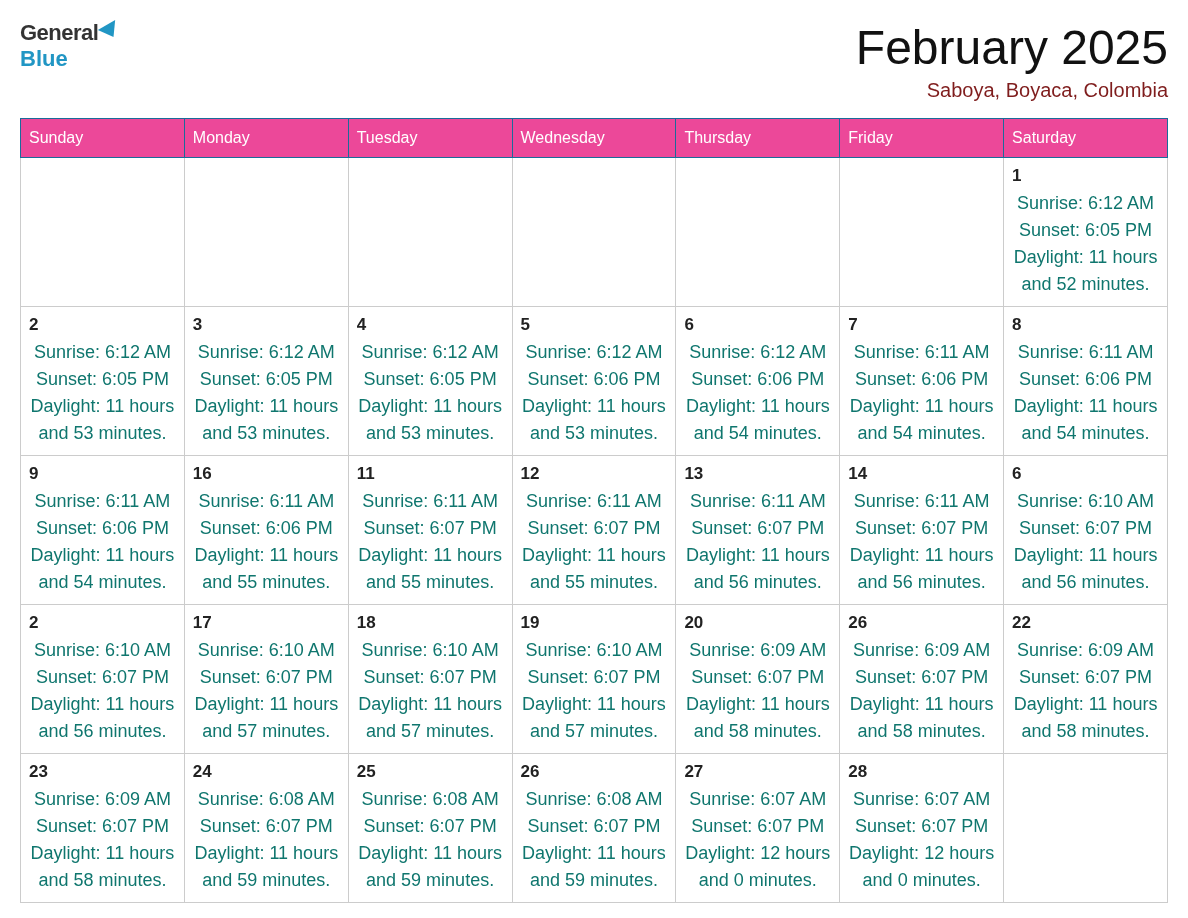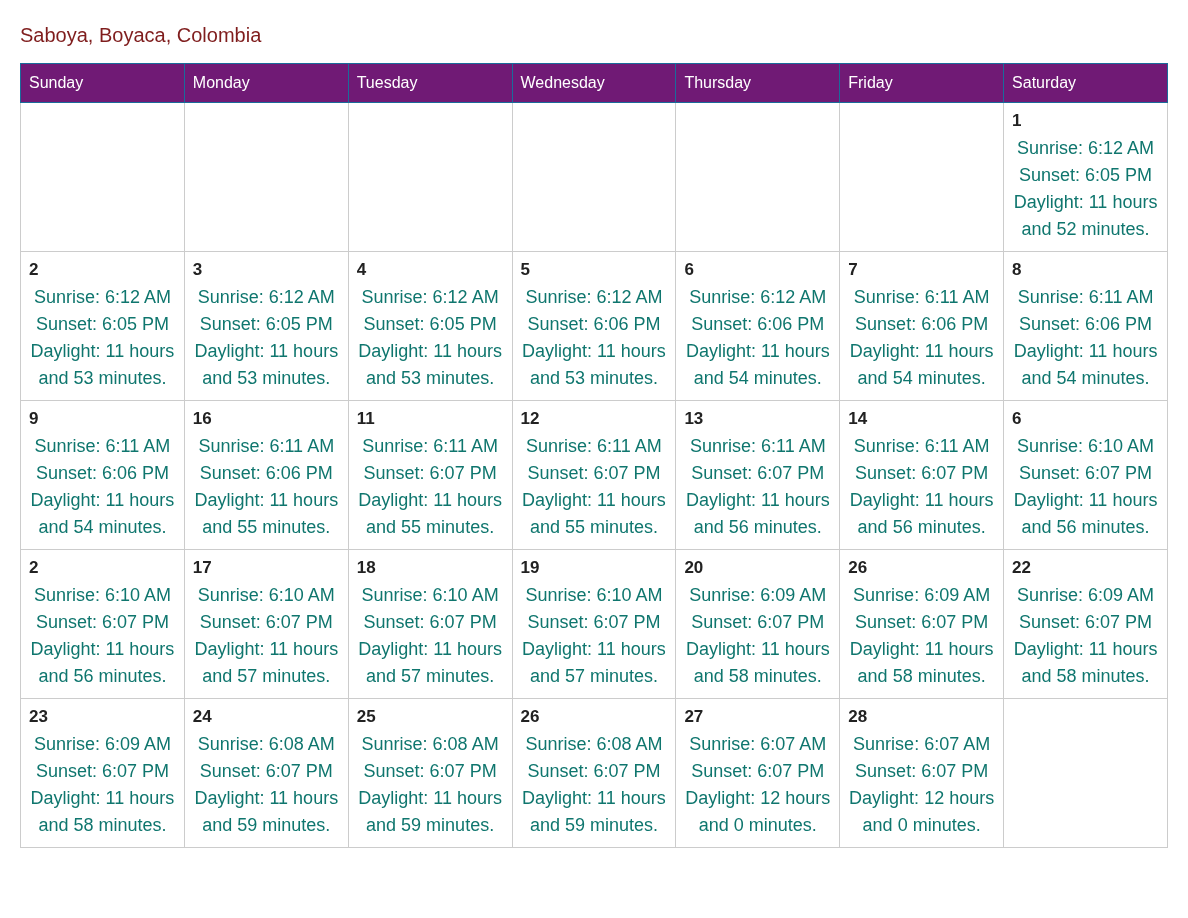--- a/index.html
+++ b/index.html
@@ -58,21 +58,21 @@
     .calendar-subtitle {
       font-size: 20px;
       color: #7f1d1d;
       margin-top: 4px;
     }
     .calendar {
       width: 100%;
       border-collapse: collapse;
     }
     .calendar thead tr th {
-      background-color: #701a75;
+      background-color: #ec4899;
       color: #fff;
       padding: 10px 8px;
       font-size: 16px;
       font-weight: normal;
       text-align: left;
       border: 1px solid #1a6b9a;
     }
     .calendar tbody tr td {
       vertical-align: top;
       padding: 8px;
@@ -98,21 +98,29 @@
       text-align: center;
     }
     .row-separator td {
       border-top: 2px solid #1a6b9a;
     }
   </style>
 </head>
 <body>
 
 <div class="header">
+  <div class="logo">
+    <div class="logo-line">
+      <span class="logo-general">General</span>
+      <div class="logo-triangle"></div>
+    </div>
+    <span class="logo-blue">Blue</span>
+  </div>
   <div class="title-block">
+    <div class="calendar-title">February 2025</div>
     <div class="calendar-subtitle">Saboya, Boyaca, Colombia</div>
   </div>
 </div>
 
 <table class="calendar">
   <thead>
     <tr>
     <th>Sunday</th>
         <th>Monday</th>
         <th>Tuesday</th>

